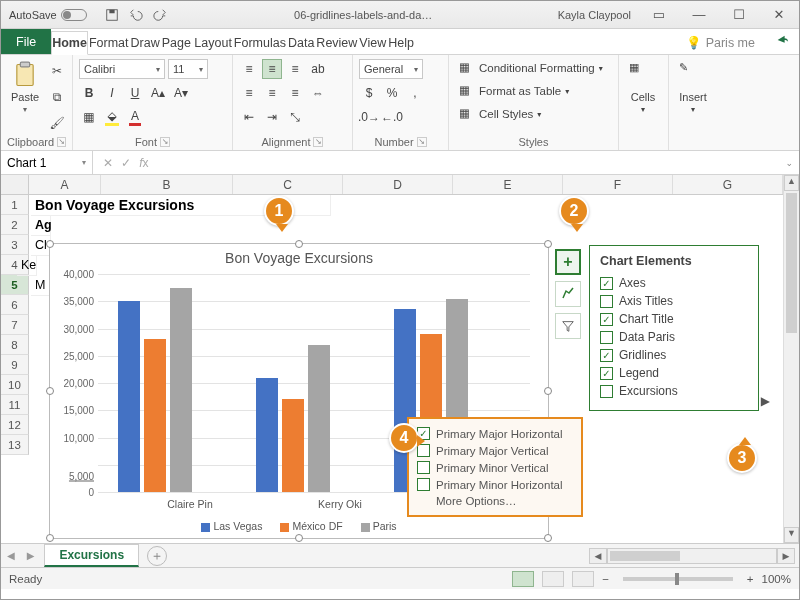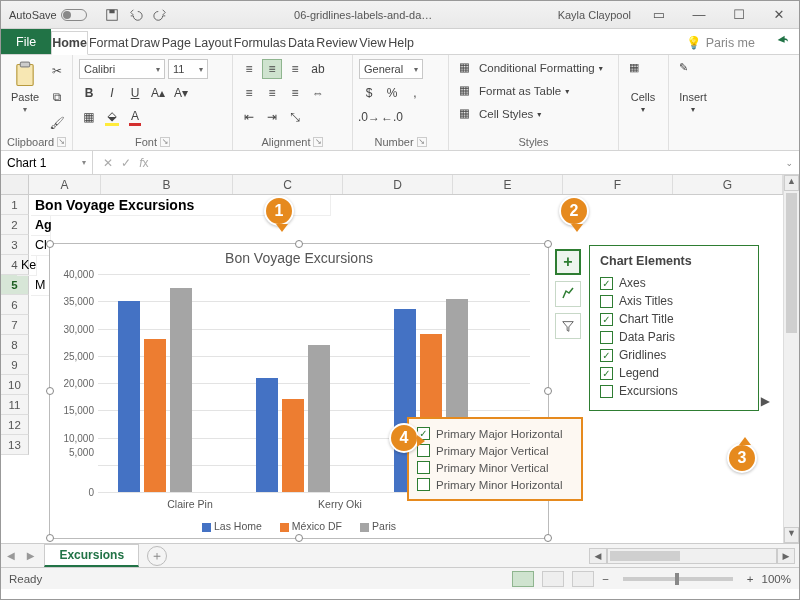--- a/index.html
+++ b/index.html
@@ -396,35 +396,35 @@
           <div class="bar" style="left: 158px; height: 114.45px; background: rgb(68, 114, 196);"></div>
           <div class="bar" style="left: 184px; height: 92.65px; background: rgb(237, 125, 49);"></div>
           <div class="bar" style="left: 210px; height: 147.15px; background: rgb(165, 165, 165);"></div>
           <div class="bar" style="left: 296px; height: 182.575px; background: rgb(68, 114, 196);"></div>
           <div class="bar" style="left: 322px; height: 158.05px; background: rgb(237, 125, 49);"></div>
           <div class="bar" style="left: 348px; height: 193.475px; background: rgb(165, 165, 165);"></div>
         </div>
       <div class="xlab" style="left:140px">Claire Pin</div>
       <div class="xlab" style="left:290px">Kerry Oki</div>
       <div class="legend">
-        <span><span class="swatch" style="background:#4472c4"></span><span>Las Home</span></span>
+        <span><span class="swatch" style="background:#4472c4"></span><span>Las Vegas</span></span>
         <span><span class="swatch" style="background:#ed7d31"></span><span>México DF</span></span>
         <span><span class="swatch" style="background:#a5a5a5"></span><span>Paris</span></span>
       </div>
 
       <div class="handle" style="left:-4px;top:-4px"></div>
         <div class="handle" style="right:-4px;top:-4px"></div>
       <div class="handle" style="left:-4px;bottom:-4px"></div>
         <div class="handle" style="right:-4px;bottom:-4px"></div>
       <div class="handle" style="left:calc(50% - 4px);top:-4px"></div>
         <div class="handle" style="left:calc(50% - 4px);bottom:-4px"></div>
       <div class="handle" style="left:-4px;top:calc(50% - 4px)"></div>
         <div class="handle" style="right:-4px;top:calc(50% - 4px)"></div>
     <div class="ylab" style="top: 248px;">0</div>
-        <div class="ylab" style="top: 208px;">5,000</div>
+        <div class="ylab" style="top: 232px; text-decoration: underline;">5,000</div>
         <div class="ylab" style="top: 193.5px;">10,000</div>
         <div class="ylab" style="top: 166.25px;">15,000</div>
         <div class="ylab" style="top: 139px;">20,000</div>
         <div class="ylab" style="top: 111.75px;">25,000</div>
         <div class="ylab" style="top: 84.5px;">30,000</div>
         <div class="ylab" style="top: 57.25px;">35,000</div>
         <div class="ylab" style="top: 30px;">40,000</div>
       </div>
 
     <div class="sidestack">
@@ -488,20 +488,21 @@
           </div>
           <div class="item">
             <span class="cb"></span>
             <span>Primary Minor Vertical</span>
           </div>
           <div class="item">
             <span class="cb"></span>
             <span>Primary Minor Horizontal</span>
           </div>
         </div>
+      <div class="item" style="padding-left:19px">More Options…</div>
     </div>
   </div>
 
   <div class="vscroll">
     <div class="btn" style="top:0">▲</div>
     <div class="thumb"></div>
     <div class="btn" style="bottom:0">▼</div>
   </div>
 </div>
 

